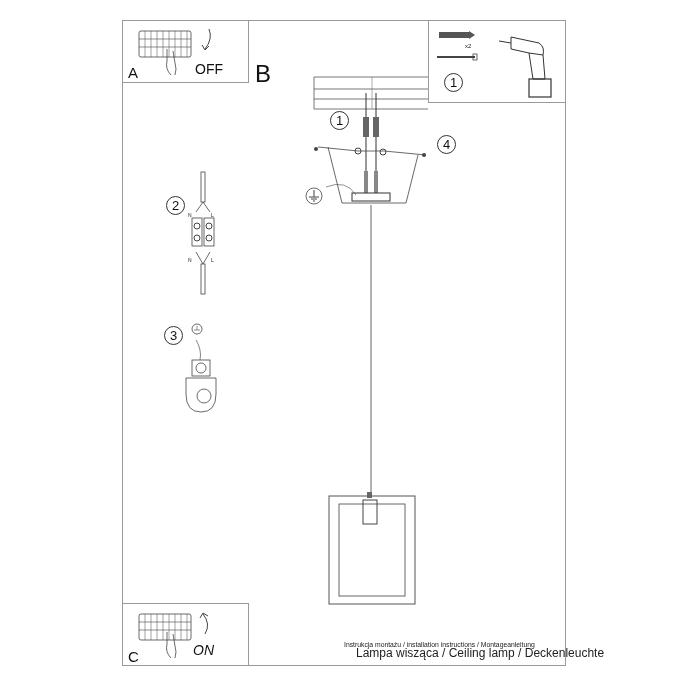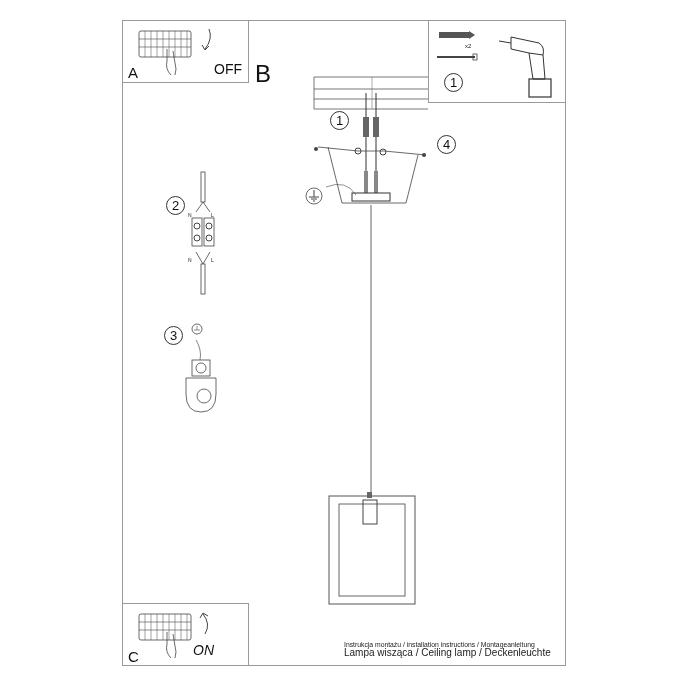--- a/index.html
+++ b/index.html
@@ -34,21 +34,21 @@
       <line x1="44" y1="2" x2="44" y2="28"></line>
         <line x1="50" y1="2" x2="50" y2="28"></line>
     </g>
     <path d="M30 20 L30 32 Q28 40 34 46 M36 22 L38 34 Q40 40 38 46" fill="none" stroke="#444" stroke-width="0.8"></path>
   </svg>
   <svg width="20" height="28" style="left:76px; top:6px;">
     <path d="M10 2 Q14 12 6 22" fill="none" stroke="#444" stroke-width="1"></path>
     <path d="M3 18 L6 23 L10 19" fill="none" stroke="#444" stroke-width="1"></path>
   </svg>
   <span class="letter" style="left:5px; top:43px;">A</span>
-  <span class="state-text" style="left:72px; top:40px;margin-left:19px;">OFF</span>
+  <span class="state-text" style="left:72px; top:40px;">OFF</span>
 </div>
 
 <span class="big-letter" style="left:255px; top:60px;">B</span>
 
 <div class="box" style="left:428px; top:20px; width:138px; height:83px;">
   <svg width="40" height="12" style="left:8px; top:8px;">
     <rect x="2" y="3" width="30" height="6" fill="#555"></rect>
     <path d="M32 2 L38 6 L32 10 Z" fill="#555"></path>
   </svg>
   <span class="abs" style="left:36px; top:22px; font-size:6px;">x2</span>
@@ -156,14 +156,14 @@
   <svg width="20" height="28" style="left:74px; top:6px;">
     <path d="M8 24 Q14 14 6 4" fill="none" stroke="#444" stroke-width="1"></path>
     <path d="M3 8 L6 3 L11 6" fill="none" stroke="#444" stroke-width="1"></path>
   </svg>
   <span class="letter" style="left:5px; top:44px;">C</span>
   <span class="state-text" style="left:70px; top:38px;font-style:italic;">ON</span>
 </div>
 
 <div class="caption">
   <div>Instrukcja montażu / installation instructions / Montageanleitung</div>
-  <div style="font-size:10px;">Lampa wisząca / Ceiling lamp / Deckenleuchte</div>
+  <div style="font-size:12px;margin-left:12px;">Lampa wisząca / Ceiling lamp / Deckenleuchte</div>
 </div>
 
 </body></html>

